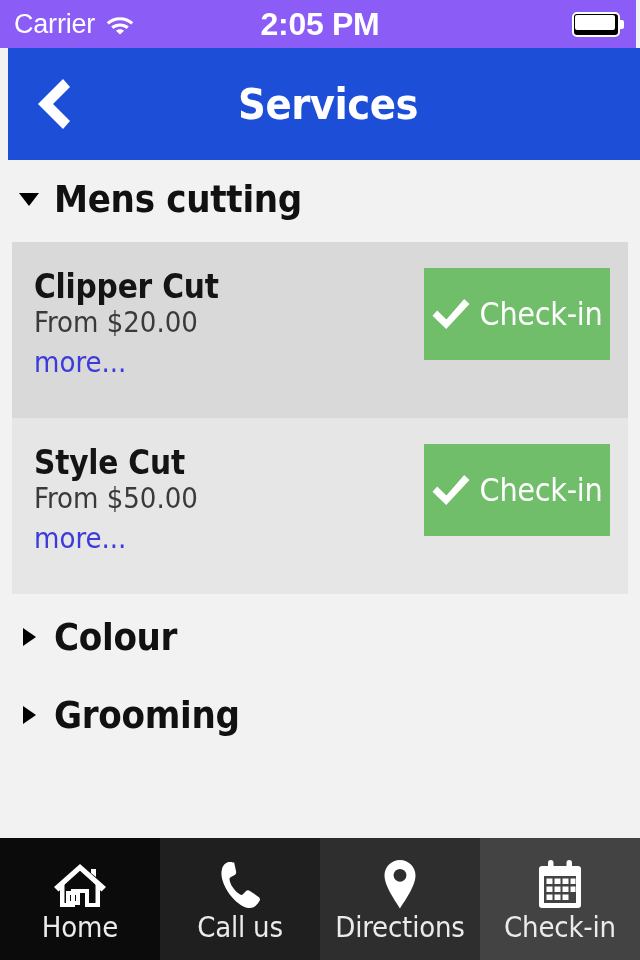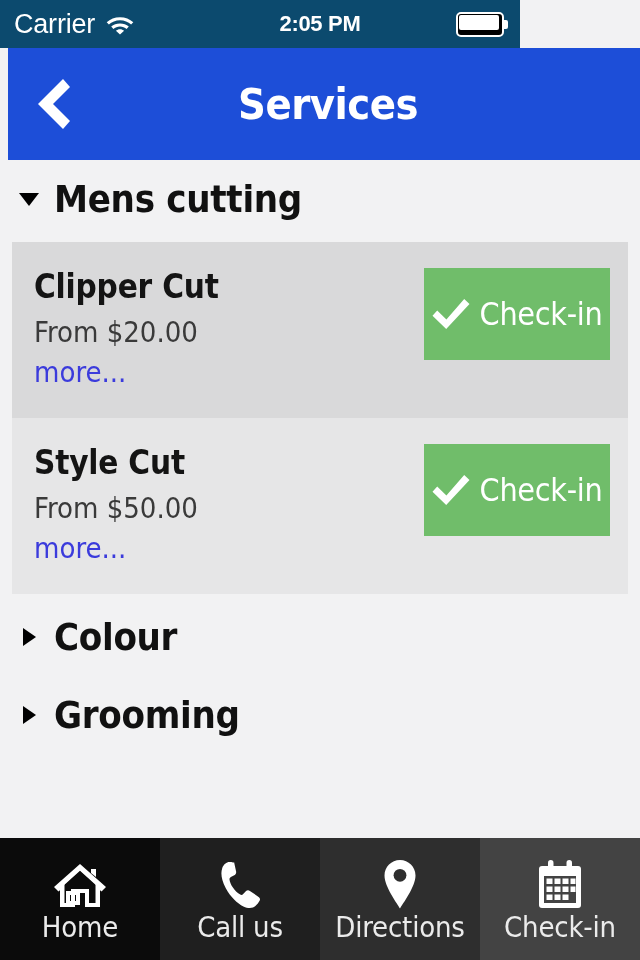--- a/index.html
+++ b/index.html
@@ -7,33 +7,33 @@
   body {
     font-family:"Liberation Sans", sans-serif;
     background:#f2f2f3;
     overflow:hidden;
     -webkit-font-smoothing:antialiased;
   }
   .phone { position:relative; width:640px; height:960px; background:#f2f2f3; }
 
   
   .statusbar {
-    position:absolute; top:0; left:0; width:520px; height:48px;
-    background:#0c4a6e; color:#fff;
+    position:absolute; top:0; left:0; width:636px; height:48px;
+    background:#8b5cf6; color:#fff;
   }
   .sb-left {
     position:absolute; left:14px; top:0; height:48px;
     display:flex; align-items:center; gap:10px;
   }
   .sb-carrier { font-size:27px; letter-spacing:-0.2px; line-height:1; }
   .wifi-icon { display:block; width:30px; height:22px; }
   .sb-time {
     position:absolute; left:0; top:0; width:640px; height:48px;
     display:flex; align-items:center; justify-content:center;
-    font-size:22px; font-weight:bold; letter-spacing:-0.3px;
+    font-size:32px; font-weight:bold; letter-spacing:-0.3px;
   }
   .sb-right {
     position:absolute; right:12px; top:0; height:48px;
     display:flex; align-items:center;
   }
   .battery { position:relative; width:52px; height:25px; }
   .battery-body {
     position:absolute; left:0; top:0; width:48px; height:25px;
     border:2px solid #fff; border-radius:5px; background:#000;
   }
@@ -100,21 +100,21 @@
   }
   .service-row.alt-a { background:#d9d9da; }
   .service-row.alt-b { background:#e6e6e7; }
 
   .svc-name {
     font-size:33px; font-weight:bold; color:#141414;
     font-family:"DejaVu Sans Condensed","Liberation Sans", sans-serif;
     line-height:1.15; letter-spacing:-0.2px;
   }
   .svc-price {
-    margin-top:10px; font-size:29px; color:#3a3a3a;
+    font-size:29px; color:#3a3a3a;
     font-family:"DejaVu Sans Condensed","Liberation Sans", sans-serif;
     line-height:1.15;
   }
   .svc-more {
     display:inline-block; margin-top:6px;
     font-size:29px; color:#3b3bdc; 
     font-family:"DejaVu Sans Condensed","Liberation Sans", sans-serif;
     cursor:pointer; line-height:1.2;
   }
 

